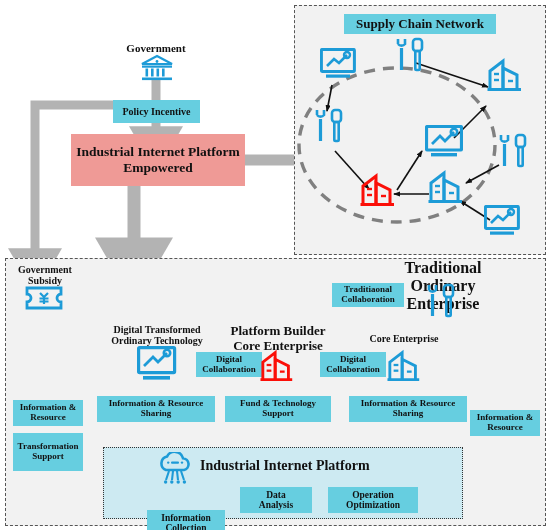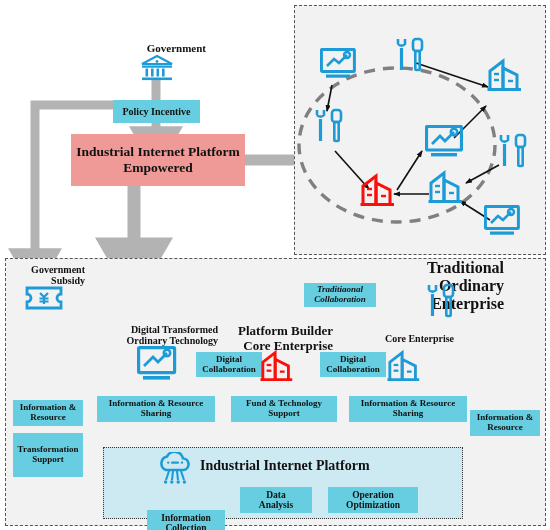--- a/index.html
+++ b/index.html
@@ -1,21 +1,21 @@
 <!DOCTYPE html>
 <html><head>
 <meta charset="utf-8">
 <style>
   html,body{margin:0;padding:0;background:#ffffff;}
   body{width:550px;height:530px;position:relative;overflow:hidden;
        font-family:"Liberation Serif","DejaVu Serif",serif;}
   #root{position:absolute;left:0;top:0;width:550px;height:530px;}
   .abs{position:absolute;}
   svg{display:block;}
-  .lbl{position:absolute;color:#111;font-weight:bold;text-align:right;
+  .lbl{position:absolute;color:#111;font-weight:bold;text-align:center;
        line-height:1.12;white-space:pre-line;}
   .cyanbox{position:absolute;background:#66cee0;color:#111;font-weight:bold;
        text-align:center;display:flex;align-items:center;justify-content:center;
        line-height:1.1;white-space:pre-line;}
   .salmon{position:absolute;background:#ef9a96;color:#111;font-weight:bold;
        text-align:center;display:flex;align-items:center;justify-content:center;
        line-height:1.15;white-space:pre-line;}
   .panel{position:absolute;background:#f2f2f2;border:1px dashed #555;}
   .platpanel{position:absolute;background:#cdeaf2;border:1px dotted #333;}
   .icon{position:absolute;}
@@ -113,20 +113,21 @@
     <rect x="3" y="23.5" width="30" height="2.6" fill="#1d9bd7"></rect>
   </svg>
 
   <div class="cyanbox" style="left:113px;top:100px;width:87px;height:23px;font-size:10px;">Policy Incentive</div>
 
   <div class="salmon" style="left:71px;top:134px;width:174px;height:52px;font-size:13.5px;">Industrial Internet Platform
 Empowered</div>
 
   <div class="panel" style="left:294px;top:5px;width:250px;height:248px;"></div>
 
+  <div class="cyanbox" style="left:344px;top:14px;width:152px;height:20px;font-size:13px;">Supply Chain Network</div>
 
   <svg class="abs" style="left:294px;top:5px;" width="250" height="248">
 
     <ellipse cx="103" cy="140" rx="98" ry="77" fill="none" stroke="#808080" stroke-width="3.4" stroke-dasharray="11 8"></ellipse>
 
     <line x1="38" y1="80" x2="33" y2="106" stroke="#111" stroke-width="1.6" marker-end="url(#blktri)"></line>
     <line x1="122" y1="58" x2="194" y2="82" stroke="#111" stroke-width="1.6" marker-end="url(#blktri)"></line>
     <line x1="41" y1="146" x2="75" y2="184" stroke="#111" stroke-width="1.6" marker-end="url(#blktri)"></line>
     <line x1="103" y1="185" x2="128" y2="146" stroke="#111" stroke-width="1.6" marker-end="url(#blktri)"></line>
     <line x1="160" y1="133" x2="192" y2="101" stroke="#111" stroke-width="1.6" marker-end="url(#blktri)"></line>
@@ -207,21 +208,21 @@
   <div class="panel" style="left:5px;top:258px;width:539px;height:266px;"></div>
 
   <div class="lbl" style="left:5px;top:264px;width:80px;font-size:10px;">Government
 Subsidy</div>
 
   <svg class="icon" style="left:24px;top:285px;" width="40" height="26" viewBox="0 0 40 26">
     <path d="M3 3 L37 3 L37 9 a4 4 0 0 0 0 8 L37 23 L3 23 L3 17 a4 4 0 0 0 0 -8 Z" fill="none" stroke="#1d9bd7" stroke-width="2.8"></path>
     <path d="M16 8 L20 12 L24 8 M20 12 L20 19 M15.5 13.5 L24.5 13.5 M15.5 16.5 L24.5 16.5" fill="none" stroke="#1d9bd7" stroke-width="2.2"></path>
   </svg>
 
-  <div class="cyanbox" style="left:304px;top:283px;width:72px;height:24px;font-size:9px;font-style:italic;">Traditiaonal
+  <div class="cyanbox" style="left:332px;top:283px;width:72px;height:24px;font-size:9px;">Traditiaonal
 Collaboration</div>
 
   <div class="lbl" style="left:382px;top:259px;width:122px;font-size:16px;">Traditional
 Ordinary Enterprise</div>
 
   <svg class="icon" style="left:425px;top:283px;" width="34" height="36" viewBox="0 0 34 36">
     <path d="M4 2 L4 7 M11 2 L11 7 M4 7 a4.5 4.5 0 0 0 7 0 L11 2" fill="none" stroke="#1d9bd7" stroke-width="2.6"></path>
     <path d="M7.5 11 L7.5 33" stroke="#1d9bd7" stroke-width="3.2"></path>
     <rect x="19" y="2" width="9" height="12" rx="3" fill="none" stroke="#1d9bd7" stroke-width="2.6"></rect>
     <rect x="21.3" y="14" width="4.4" height="19" rx="1.2" fill="none" stroke="#1d9bd7" stroke-width="2.6"></rect>
@@ -262,30 +263,30 @@
     <path d="M16 34 L16 13 L30 20 L30 34" fill="none" stroke="#1d9bd7" stroke-width="3"></path>
     <line x1="7" y1="19" x2="12" y2="19" stroke="#1d9bd7" stroke-width="2.4"></line>
     <line x1="7" y1="25" x2="12" y2="25" stroke="#1d9bd7" stroke-width="2.4"></line>
     <line x1="21" y1="26" x2="26" y2="26" stroke="#1d9bd7" stroke-width="2.4"></line>
     <line x1="0.5" y1="34.5" x2="34" y2="34.5" stroke="#1d9bd7" stroke-width="3"></line>
   </svg>
 
   <div class="cyanbox" style="left:97px;top:396px;width:118px;height:26px;font-size:9px;">Information &amp; Resource
 Sharing</div>
 
-  <div class="cyanbox" style="left:225px;top:396px;width:106px;height:26px;font-size:9px;margin-left:6px;">Fund &amp; Technology
+  <div class="cyanbox" style="left:225px;top:396px;width:106px;height:26px;font-size:9px;">Fund &amp; Technology
 Support</div>
 
   <div class="cyanbox" style="left:349px;top:396px;width:118px;height:26px;font-size:9px;">Information &amp; Resource
 Sharing</div>
 
   <div class="cyanbox" style="left:13px;top:400px;width:70px;height:26px;font-size:9px;">Information &amp;
 Resource</div>
 
-  <div class="cyanbox" style="left:13px;top:433px;width:70px;height:44px;font-size:9px;">Transformation
+  <div class="cyanbox" style="left:13px;top:433px;width:70px;height:38px;font-size:9px;">Transformation
 Support</div>
 
   <div class="cyanbox" style="left:470px;top:410px;width:70px;height:26px;font-size:9px;">Information &amp;
 Resource</div>
 
   <div class="platpanel" style="left:103px;top:447px;width:358px;height:70px;"></div>
 
   <svg class="icon" style="left:156px;top:452px;" width="38" height="34" viewBox="0 0 38 34">
     <path d="M10 18 a7 7 0 0 1 1 -13.4 a8.6 8.6 0 0 1 16 1.6 a6 6 0 0 1 1 11.8 Z" fill="none" stroke="#1d9bd7" stroke-width="2.6"></path>
     <rect x="15" y="9.5" width="8" height="2.2" rx="1" fill="#1d9bd7"></rect>

